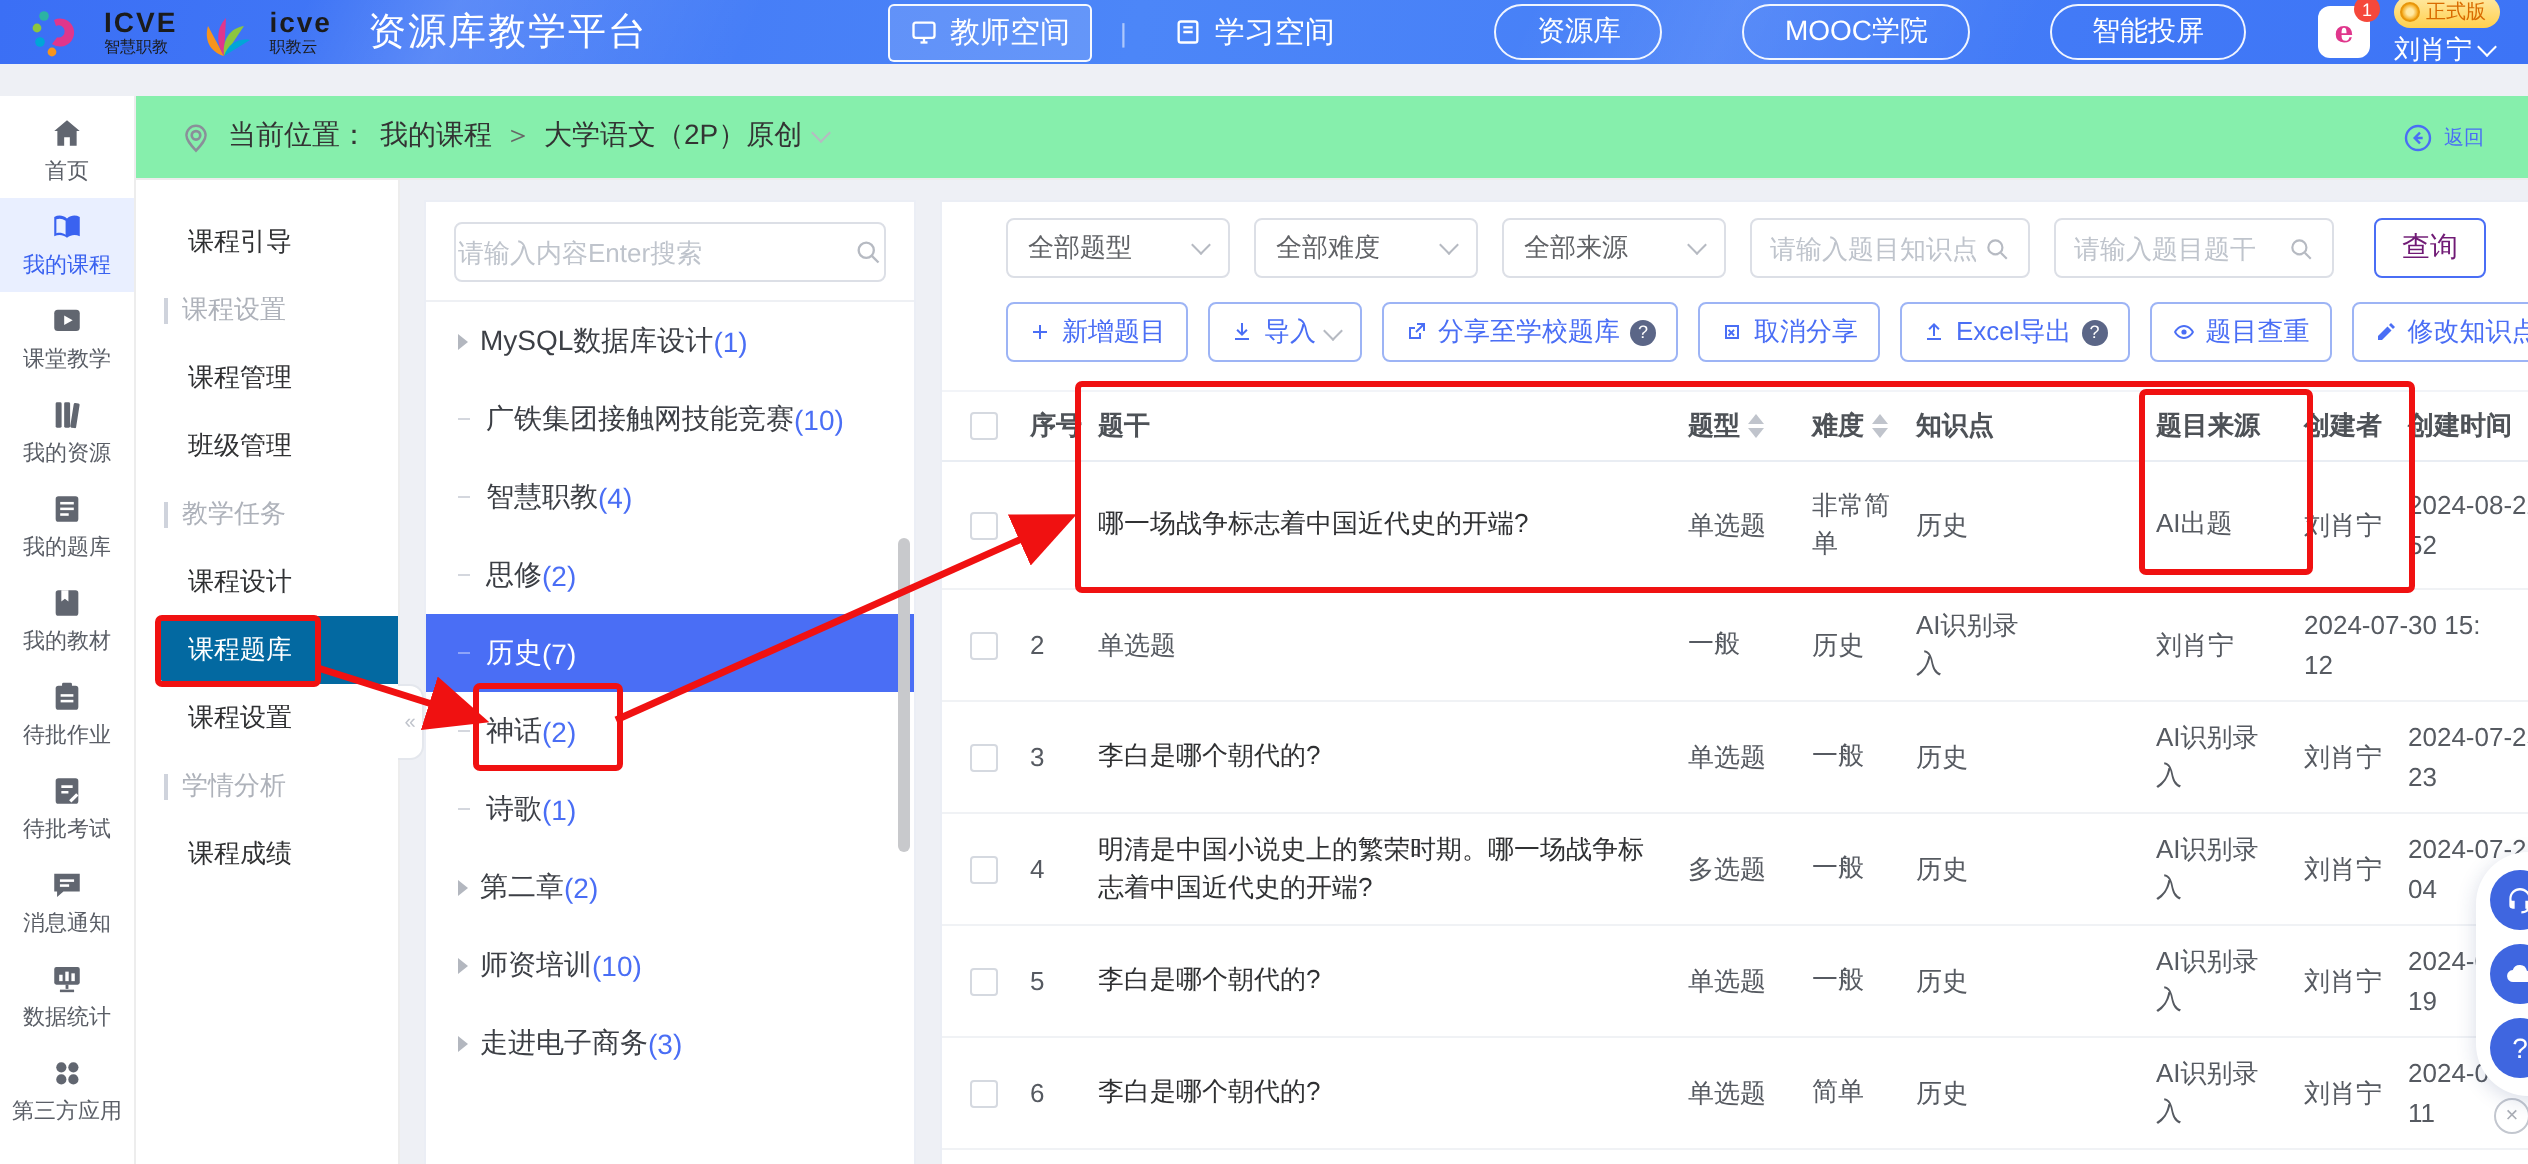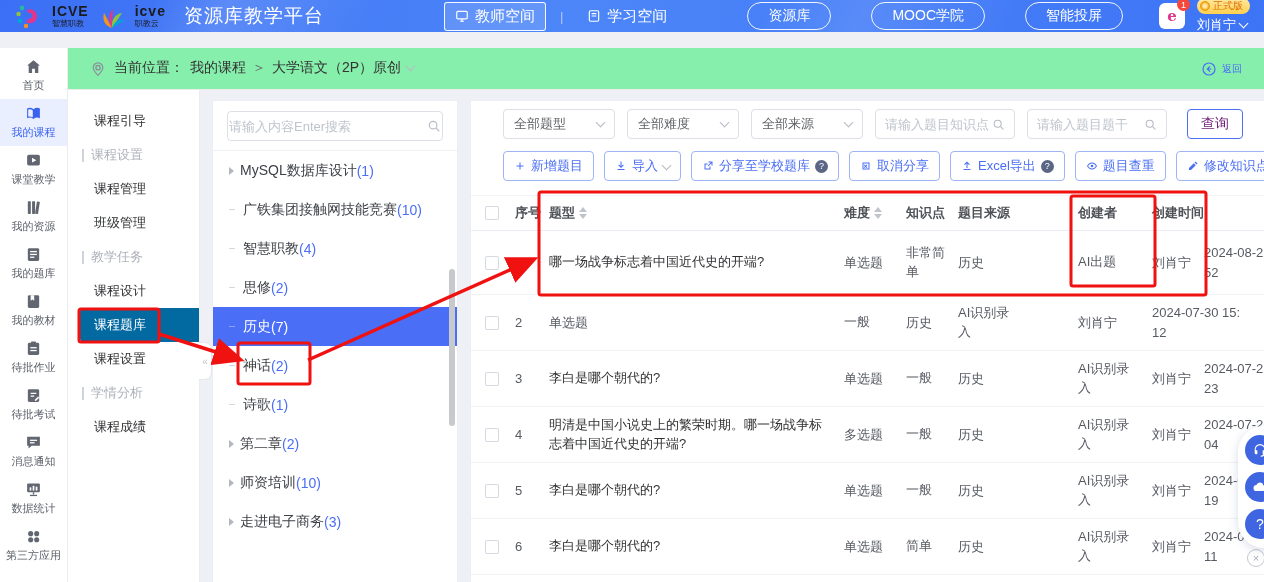--- a/index.html
+++ b/index.html
@@ -462,20 +462,21 @@
             <path d="M15 5l2-2 4 4-2 2z"></path>
           </svg>
       <span>修改知识点</span>
     </button>
 
   </div>
 
   <div class="tgrid thead">
     <span class="cb"></span>
     <span>序号</span>
+    <span>题干</span>
     <span class="sorthead">
           <span>题型</span>
           <span class="sortcarets">
             <span class="sc-up"></span>
             <span class="sc-dn"></span>
           </span>
         </span>
     <span class="sorthead">
           <span>难度</span>
           <span class="sortcarets">

